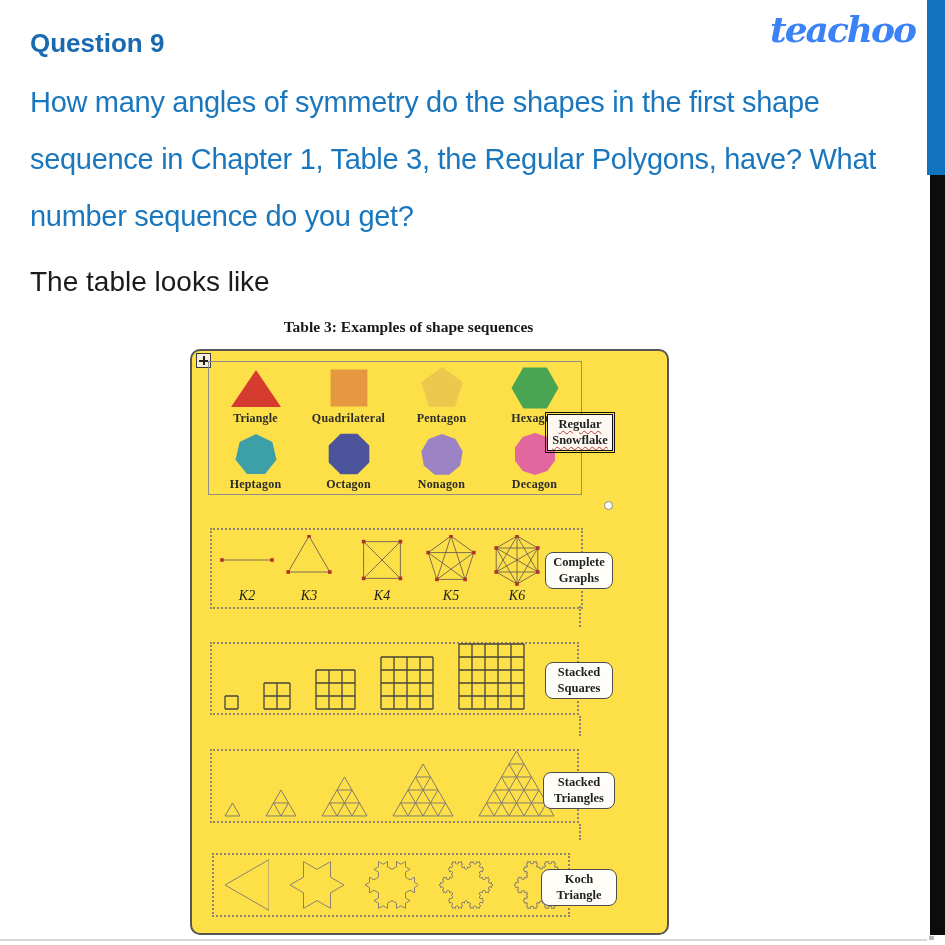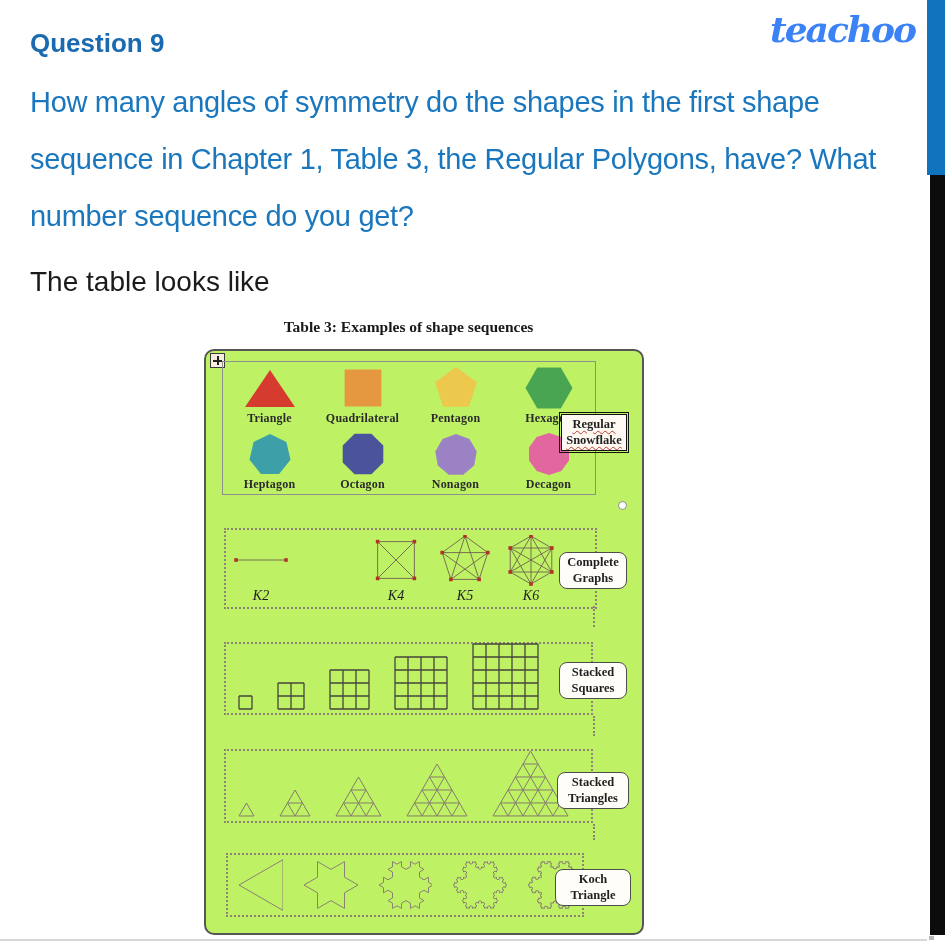--- a/index.html
+++ b/index.html
@@ -19,22 +19,22 @@
 
   
   .question{position:absolute;left:30px;top:74px;width:880px;color:#1a77bd;
             font-size:29px;letter-spacing:-0.3px;}
   .question div{height:57px;line-height:57px;white-space:nowrap;}
   .intro{position:absolute;left:30px;top:266px;font-size:28px;color:#1b1b1b;}
 
   
   .tbl-title{position:absolute;left:190px;top:318px;width:437px;text-align:center;
              font-family:"Liberation Serif",serif;font-weight:bold;font-size:15.5px;color:#181818;}
-  .tbl{position:absolute;left:204px;top:349px;width:436px;height:582px;background:#bef264;
-       border:2px solid #565656;border-radius:10px;}
+  .tbl{position:absolute;left:190px;top:349px;width:436px;height:582px;background:#fde047;
+       border:2px solid #565656;border-radius:10px;padding-left:39px;}
   .move-handle{position:absolute;left:4px;top:2px;width:13px;height:13px;border:1px solid #3a3a3a;
                background:#f8eddd;}
   .mh-v{position:absolute;left:6px;top:2px;width:1.5px;height:9px;background:#222;}
   .mh-h{position:absolute;left:2px;top:6px;width:9px;height:1.5px;background:#222;}
 
   .sec1{position:absolute;left:16px;top:10px;width:372px;height:132px;border:1px solid #8e8e8e;}
   .poly-grid{display:grid;grid-template-columns:repeat(4,1fr);grid-template-rows:1fr 1fr;
              width:100%;height:100%;}
   .poly-cell{display:flex;flex-direction:column;align-items:center;justify-content:flex-end;
              padding-bottom:2px;}
@@ -160,20 +160,31 @@
     <div class="circle-handle"></div>
 
     <div class="sec sec2" id="sec2">
         <div class="kcell" style="left: 3px;">
           <svg width="56" height="52">
             <line x1="53" y1="25" x2="3" y2="25" stroke="#6f6050" stroke-width="0.9"></line>
             <rect x="51.2" y="23.2" width="3.6" height="3.6" fill="#b13328"></rect>
             <rect x="1.2" y="23.2" width="3.6" height="3.6" fill="#b13328"></rect>
           </svg>
           <div class="klabel">K2</div>
+        </div>
+        <div class="kcell" style="left: 65px;">
+          <svg width="56" height="52">
+            <line x1="28" y1="1" x2="48.78460969082653" y2="37" stroke="#6f6050" stroke-width="0.9"></line>
+            <line x1="28" y1="1" x2="7.215390309173472" y2="37" stroke="#6f6050" stroke-width="0.9"></line>
+            <line x1="48.78460969082653" y1="37" x2="7.215390309173472" y2="37" stroke="#6f6050" stroke-width="0.9"></line>
+            <rect x="26.2" y="-0.8" width="3.6" height="3.6" fill="#b13328"></rect>
+            <rect x="46.98460969082653" y="35.2" width="3.6" height="3.6" fill="#b13328"></rect>
+            <rect x="5.415390309173472" y="35.2" width="3.6" height="3.6" fill="#b13328"></rect>
+          </svg>
+          <div class="klabel">K3</div>
         </div>
         <div class="kcell" style="left: 138px;">
           <svg width="56" height="52">
             <line x1="46.38477631085024" y1="43.384776310850235" x2="9.615223689149765" y2="43.38477631085024" stroke="#6f6050" stroke-width="0.9"></line>
             <line x1="46.38477631085024" y1="43.384776310850235" x2="9.615223689149762" y2="6.615223689149765" stroke="#6f6050" stroke-width="0.9"></line>
             <line x1="46.38477631085024" y1="43.384776310850235" x2="46.38477631085023" y2="6.6152236891497616" stroke="#6f6050" stroke-width="0.9"></line>
             <line x1="9.615223689149765" y1="43.38477631085024" x2="9.615223689149762" y2="6.615223689149765" stroke="#6f6050" stroke-width="0.9"></line>
             <line x1="9.615223689149765" y1="43.38477631085024" x2="46.38477631085023" y2="6.6152236891497616" stroke="#6f6050" stroke-width="0.9"></line>
             <line x1="9.615223689149762" y1="6.615223689149765" x2="46.38477631085023" y2="6.6152236891497616" stroke="#6f6050" stroke-width="0.9"></line>
             <rect x="44.584776310850245" y="41.58477631085024" width="3.6" height="3.6" fill="#b13328"></rect>

